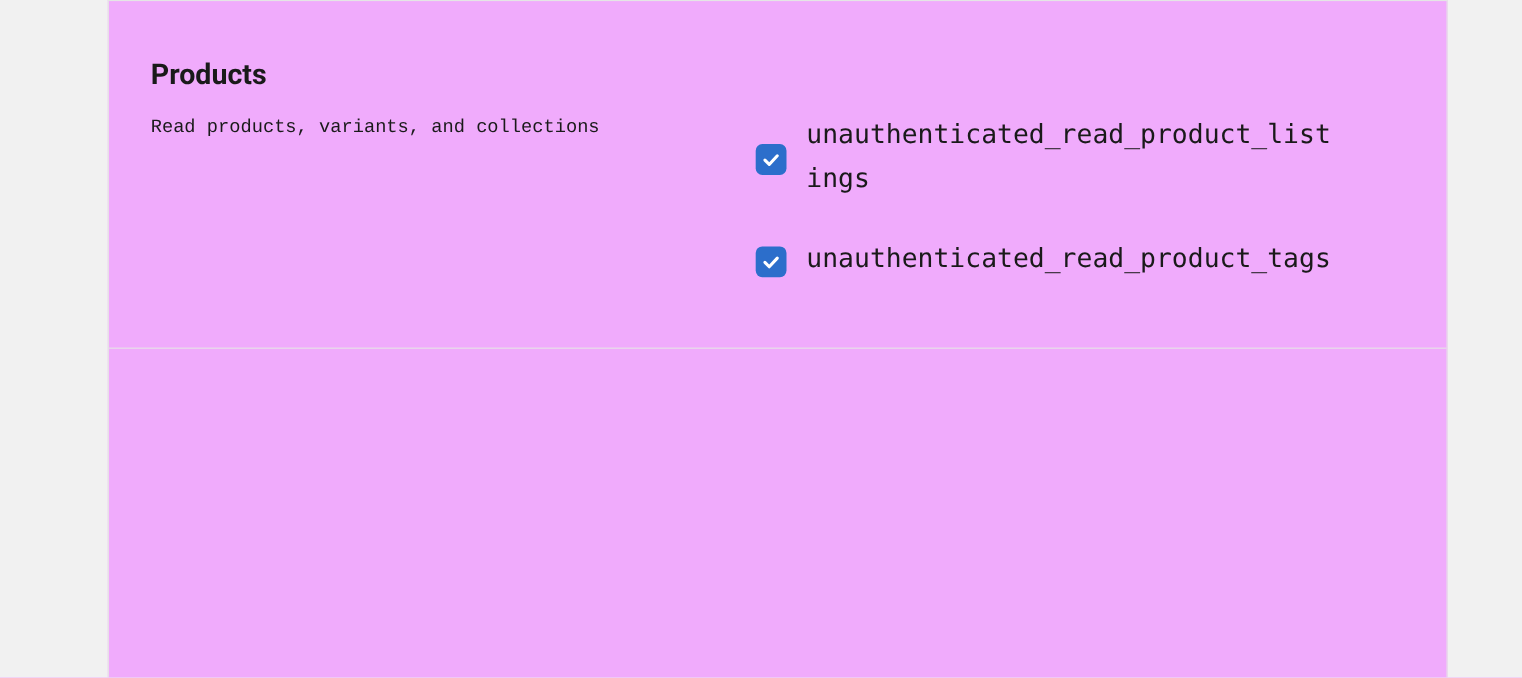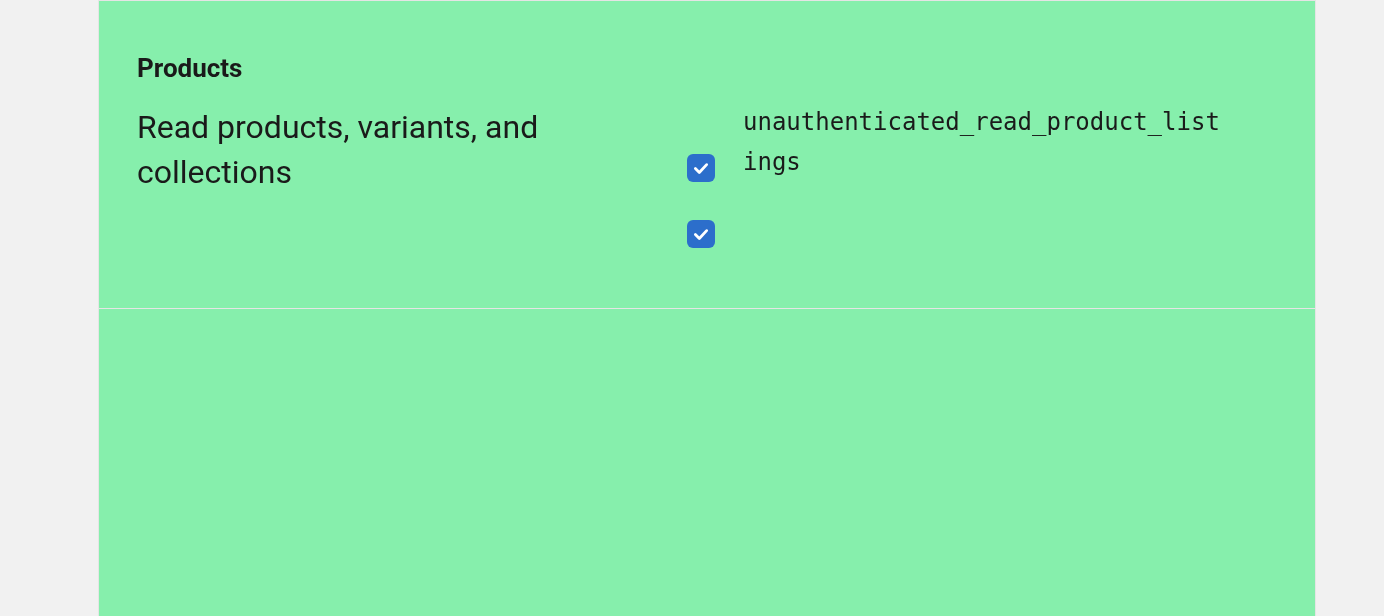--- a/index.html
+++ b/index.html
@@ -8,21 +8,21 @@
       padding: 0;
     }
     body {
       background: #f1f1f1;
       font-family: -apple-system, BlinkMacSystemFont, "Segoe UI", Roboto, Helvetica, Arial, sans-serif;
       width: 1384px;
       height: 616px;
       overflow: hidden;
     }
     .panel {
-      background: #86efac;
+      background: #f0abfc;
       margin-left: 98px;
       margin-right: 68px;
       border-left: 1px solid #e5e5e5;
       border-right: 1px solid #e5e5e5;
       border-top: 1px solid #e5e5e5;
       height: 100%;
     }
     .section {
       padding: 52px 38px 60px 38px;
       border-bottom: 1px solid #e5e5e5;
@@ -32,36 +32,37 @@
       font-weight: 700;
       color: #1a1a1a;
       margin-bottom: 20px;
     }
     .row {
       display: flex;
       gap: 40px;
     }
     .description {
       flex: 0 0 510px;
-      font-size: 32px;
+      font-size: 17px;
       font-weight: 400;
       color: #1a1a1a;
       line-height: 1.4;
       padding-top: 2px;
+      font-family: Liberation Mono, monospace;
     }
     .scopes {
       flex: 1;
       display: flex;
       flex-direction: column;
       gap: 34px;
     }
     .scope-item {
       display: flex;
-      align-items: flex-end;
-      gap: 28px;
+      align-items: center;
+      gap: 18px;
     }
     .checkbox {
       position: relative;
       flex: 0 0 auto;
       width: 28px;
       height: 28px;
       border-radius: 6px;
       background: #2c6ecb;
       margin-top: 4px;
       cursor: pointer;
@@ -112,18 +113,19 @@
 
 
 
         <div class="scope-item">
           <label class="checkbox">
             <input type="checkbox" checked="" style="">
             <svg viewBox="0 0 16 16" fill="none" stroke="#ffffff" stroke-width="2.5" stroke-linecap="round" stroke-linejoin="round">
                 <polyline points="3 8.5 6.5 12 13 5"></polyline>
               </svg>
           </label>
+          <span class="scope-label">unauthenticated_read_product_tags</span>
         </div>
 
       </div>
     </div>
   </div>
 </div>
 
 </body></html>

